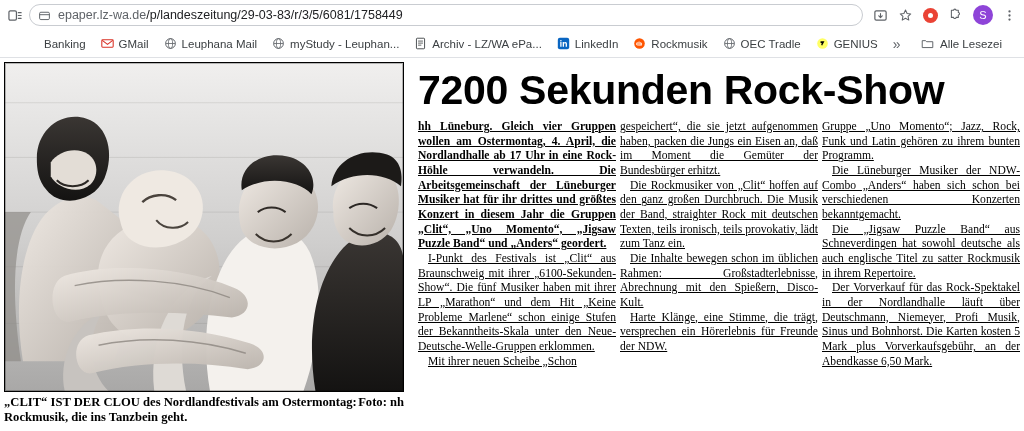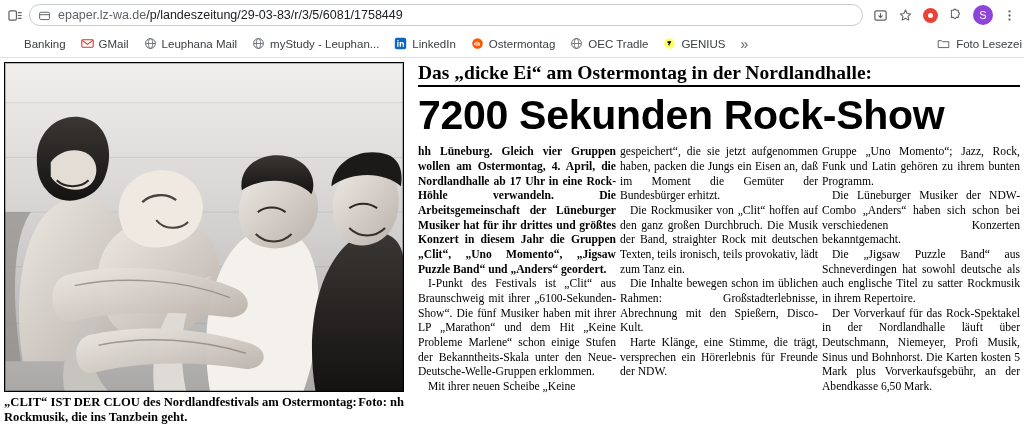--- a/index.html
+++ b/index.html
@@ -68,21 +68,21 @@
     font-family: "Liberation Sans", sans-serif;
   }
 
   
   .bookmarks {
     height: 28px;
     flex: 0 0 28px;
     display: flex;
     align-items: center;
     gap: 3px;
-    padding: 0 0;
+    padding: 0 20px;
     background: #ffffff;
     border-bottom: 1px solid #dfe1e5;
     font-size: 11.5px;
     color: #3c4043;
     overflow: hidden;
     white-space: nowrap;
   }
   .bm {
     display: flex; align-items: center; gap: 5px;
     padding: 3px 6px;
@@ -156,20 +156,21 @@
     letter-spacing: -0.3px;
     margin: 7px 0 8px 0;
     color: #000;
     white-space: nowrap;
   }
   .columns {
     display: flex;
     gap: 4px;
     flex: 1 1 auto;
     overflow: hidden;
+    text-decoration: underline;
   }
   .col {
     flex: 1 1 0;
     font-family: "Liberation Serif", serif;
     font-size: 11.6px;
     line-height: 1.265;
     text-align: justify;
     color: #000;
     hyphens: auto;
     overflow: hidden;
@@ -258,34 +259,43 @@
             <circle cx="8" cy="8" r="6" fill="none" stroke="#5f6368" stroke-width="1.2"></circle>
             <ellipse cx="8" cy="8" rx="2.6" ry="6" fill="none" stroke="#5f6368" stroke-width="1"></ellipse>
             <path d="M2.2 8h11.6" stroke="#5f6368" stroke-width="1"></path>
           </svg>
       </span>
       <span class="bm-label">myStudy - Leuphan...</span>
     </div>
     <div class="bm">
       <span class="icon bm-ico">
         <svg viewBox="0 0 16 16" width="13" height="13">
+            <rect x="3" y="1.5" width="10" height="13" rx="1" fill="#fff" stroke="#3c4043" stroke-width="1.1"></rect>
+            <path d="M5 5h6M5 7.5h6M5 10h4" stroke="#3c4043" stroke-width="1"></path>
+          </svg>
+      </span>
+      <span class="bm-label">Archiv - LZ/WA ePa...</span>
+    </div>
+    <div class="bm">
+      <span class="icon bm-ico">
+        <svg viewBox="0 0 16 16" width="13" height="13">
             <rect x="1" y="1" width="14" height="14" rx="2.5" fill="#0a66c2"></rect>
             <path d="M4 6.3h1.6V12H4zM4.8 3.6a.95.95 0 110 1.9.95.95 0 010-1.9zM7 6.3h1.55v.8c.25-.45.85-.9 1.7-.9 1.5 0 2 .95 2 2.45V12h-1.6V9c0-.8-.15-1.35-.95-1.35-.75 0-1.1.5-1.1 1.35V12H7z" fill="#fff"></path>
           </svg>
       </span>
       <span class="bm-label">LinkedIn</span>
     </div>
     <div class="bm">
       <span class="icon bm-ico">
         <svg viewBox="0 0 16 16" width="13" height="13">
             <circle cx="8" cy="8" r="6.5" fill="#ff5500"></circle>
             <path d="M4.5 9.5v-2M6 10.3V6.6M7.5 10.5V6M9 10.3V6.8M10.5 10V7.6" stroke="#fff" stroke-width="1" stroke-linecap="round"></path>
           </svg>
       </span>
-      <span class="bm-label">Ostermontag</span>
+      <span class="bm-label">Rockmusik</span>
     </div>
     <div class="bm">
       <span class="icon bm-ico">
         <svg viewBox="0 0 16 16" width="13" height="13">
             <circle cx="8" cy="8" r="6" fill="none" stroke="#5f6368" stroke-width="1.2"></circle>
             <ellipse cx="8" cy="8" rx="2.6" ry="6" fill="none" stroke="#5f6368" stroke-width="1"></ellipse>
             <path d="M2.2 8h11.6" stroke="#5f6368" stroke-width="1"></path>
           </svg>
       </span>
       <span class="bm-label">OEC Tradle</span>
@@ -299,21 +309,21 @@
       </span>
       <span class="bm-label">GENIUS</span>
     </div>
     <div class="bm-overflow">»</div>
     <div class="bm-right">
       <span class="icon bm-ico">
         <svg viewBox="0 0 16 16" width="13" height="13">
             <path d="M1.5 4.5h4.2l1.2 1.3h7.6v7.2H1.5z" fill="none" stroke="#5f6368" stroke-width="1.2" stroke-linejoin="round"></path>
           </svg>
       </span>
-      <span class="bm-label">Foto Lesezei</span>
+      <span class="bm-label">Alle Lesezei</span>
     </div>
   </div>
 
   <div class="page">
 
     <div class="photo-col">
       <div class="photo">
         <svg viewBox="0 0 400 330" preserveAspectRatio="none">
           <defs>
             <linearGradient id="bg" x1="0" y1="0" x2="0" y2="1">
@@ -381,28 +391,27 @@
           <rect x="0" y="0" width="400" height="330" fill="none" stroke="#000" stroke-width="2" opacity="0.25"></rect>
         </svg>
       </div>
       <div class="caption">
         <span class="credit">Foto: nh</span>
         <span>„CLIT“ IST DER CLOU des Nordlandfestivals am Ostermontag: Rockmusik, die ins Tanzbein geht.</span>
       </div>
     </div>
 
     <div class="text-col">
-      <div class="kicker">Das „dicke Ei“ am Ostermontag in der Nordlandhalle:</div>
       <div class="headline">7200 Sekunden Rock-Show</div>
       <div class="columns">
 
         <div class="col">
           <p class="lead">hh Lüneburg. Gleich vier Gruppen wollen am Ostermontag, 4. April, die Nordlandhalle ab 17 Uhr in eine Rock-Höhle verwandeln. Die Arbeitsgemeinschaft der Lüneburger Musiker hat für ihr drittes und größtes Konzert in diesem Jahr die Gruppen „Clit“, „Uno Momento“, „Jigsaw Puzzle Band“ und „Anders“ geordert.</p>
           <p>I-Punkt des Festivals ist „Clit“ aus Braunschweig mit ihrer „6100-Sekunden-Show“. Die fünf Musiker haben mit ihrer LP „Marathon“ und dem Hit „Keine Probleme Marlene“ schon einige Stufen der Bekanntheits-Skala unter den Neue-Deutsche-Welle-Gruppen erklommen.</p>
-          <p>Mit ihrer neuen Scheibe „Keine</p>
+          <p>Mit ihrer neuen Scheibe „Schon</p>
         </div>
 
         <div class="col">
           <p class="first">gespeichert“, die sie jetzt aufgenommen haben, packen die Jungs ein Eisen an, daß im Moment die Gemüter der Bundesbürger erhitzt.</p>
           <p>Die Rockmusiker von „Clit“ hoffen auf den ganz großen Durchbruch. Die Musik der Band, straighter Rock mit deutschen Texten, teils ironisch, teils provokativ, lädt zum Tanz ein.</p>
           <p>Die Inhalte bewegen schon im üblichen Rahmen: Großstadterlebnisse, Abrechnung mit den Spießern, Disco-Kult.</p>
           <p>Harte Klänge, eine Stimme, die trägt, versprechen ein Hörerlebnis für Freunde der NDW.</p>
         </div>
 
         <div class="col">

